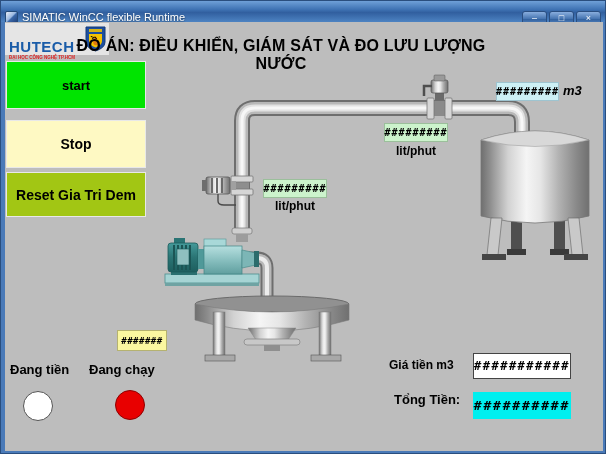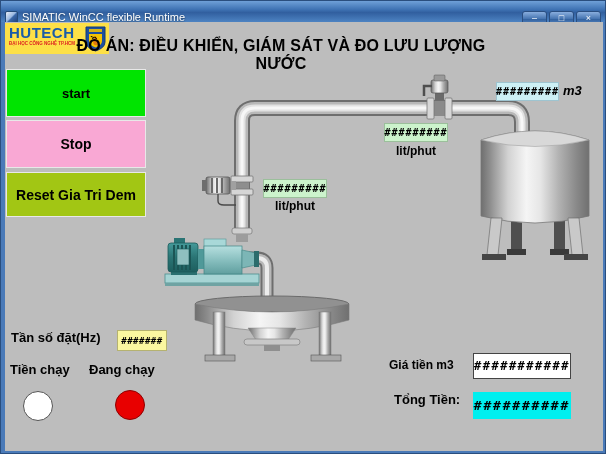--- a/index.html
+++ b/index.html
@@ -22,37 +22,37 @@
   .win-btn {
     width:25px; height:15px; border:1px solid #2a4e80; border-radius:3px;
     background:linear-gradient(180deg,#89aede 0%,#4876b2 50%,#32619e 55%,#5c8cc6 100%);
     color:#fff; font-size:9px; line-height:13px; text-align:center; cursor:pointer;
   }
   .client {
     position:absolute; left:4px; top:21px; width:598px; height:429px;
     background:#bdbdbd;
   }
   
-  .logo { position:absolute; left:0; top:1px; width:104px; height:31px; background:#fde047; padding:2px 4px; }
+  .logo { position:absolute; left:0; top:1px; width:104px; height:31px; background:#e5e5e5; padding:16px 4px; }
   .logo-text { color:#1a5ca8; font-weight:bold; font-size:15px; letter-spacing:.5px; line-height:16px; }
   .logo-tagline { color:#d22; font-size:4.5px; font-weight:bold; white-space:nowrap; }
   .logo-shield { position:absolute; right:3px; top:3px; }
   
   .page-title {
     position:absolute; left:70px; top:15px; width:412px; text-align:center;
     font-size:16px; font-weight:bold; color:#000; letter-spacing:.2px;
   }
   
   .hmi-btn {
     position:absolute; left:1px; width:140px; border:1px solid #e8e8e8;
     display:flex; align-items:center; justify-content:center;
     font-weight:bold; color:#000; cursor:pointer;
   }
-  .btn-start { top:47px; height:48px; background:#00e400; font-size:13px; }
-  .btn-stop  { top:98px; height:48px; background:#f9a8d4; font-size:14px; }
+  .btn-start { top:39px; height:48px; background:#00e400; font-size:13px; }
+  .btn-stop  { top:98px; height:48px; background:#fef9c3; font-size:14px; }
   .btn-reset { top:150px; height:45px; background:#a2c614; font-size:14px;text-align:right; }
   
   .equip { position:absolute; left:0; top:0; }
   
   .io {
     position:absolute; display:flex; align-items:center; justify-content:center;
     font-family:"DejaVu Sans Mono", monospace; font-style:italic; font-weight:bold; color:#000;
   }
   .io-green { background:#ccf3cc; border:1px solid #9bbf9b; font-size:10px; letter-spacing:1px; }
   .f-flow-pump { left:258px; top:157px; width:64px; height:19px; }
@@ -219,24 +219,23 @@
 
     <div class="io io-green f-flow-pump">#########</div>
     <div class="lbl lbl-unit-pump">lit/phut</div>
 
     <div class="io io-green f-flow-tank">#########</div>
     <div class="lbl lbl-unit-tank">lit/phut</div>
 
     <div class="io f-volume">#########</div>
     <div class="lbl lbl-m3">m3</div>
 
-    <div class="lbl lbl-freq">Tần số đặt(Hz)</div>
     <div class="io f-freq">#######</div>
 
-    <div class="lbl lbl-run">Tiền chạy</div>
+    <div class="lbl lbl-run">Đang tiền</div>
     <div class="lbl lbl-stopd">Đang chạy</div>
     <div class="ind ind-run"></div>
     <div class="ind ind-stop"></div>
 
     <div class="lbl lbl-price">Giá tiền m3</div>
     <div class="io f-price">###########</div>
 
     <div class="lbl lbl-total">Tổng Tiền:</div>
     <div class="io f-total">##########</div>
 

